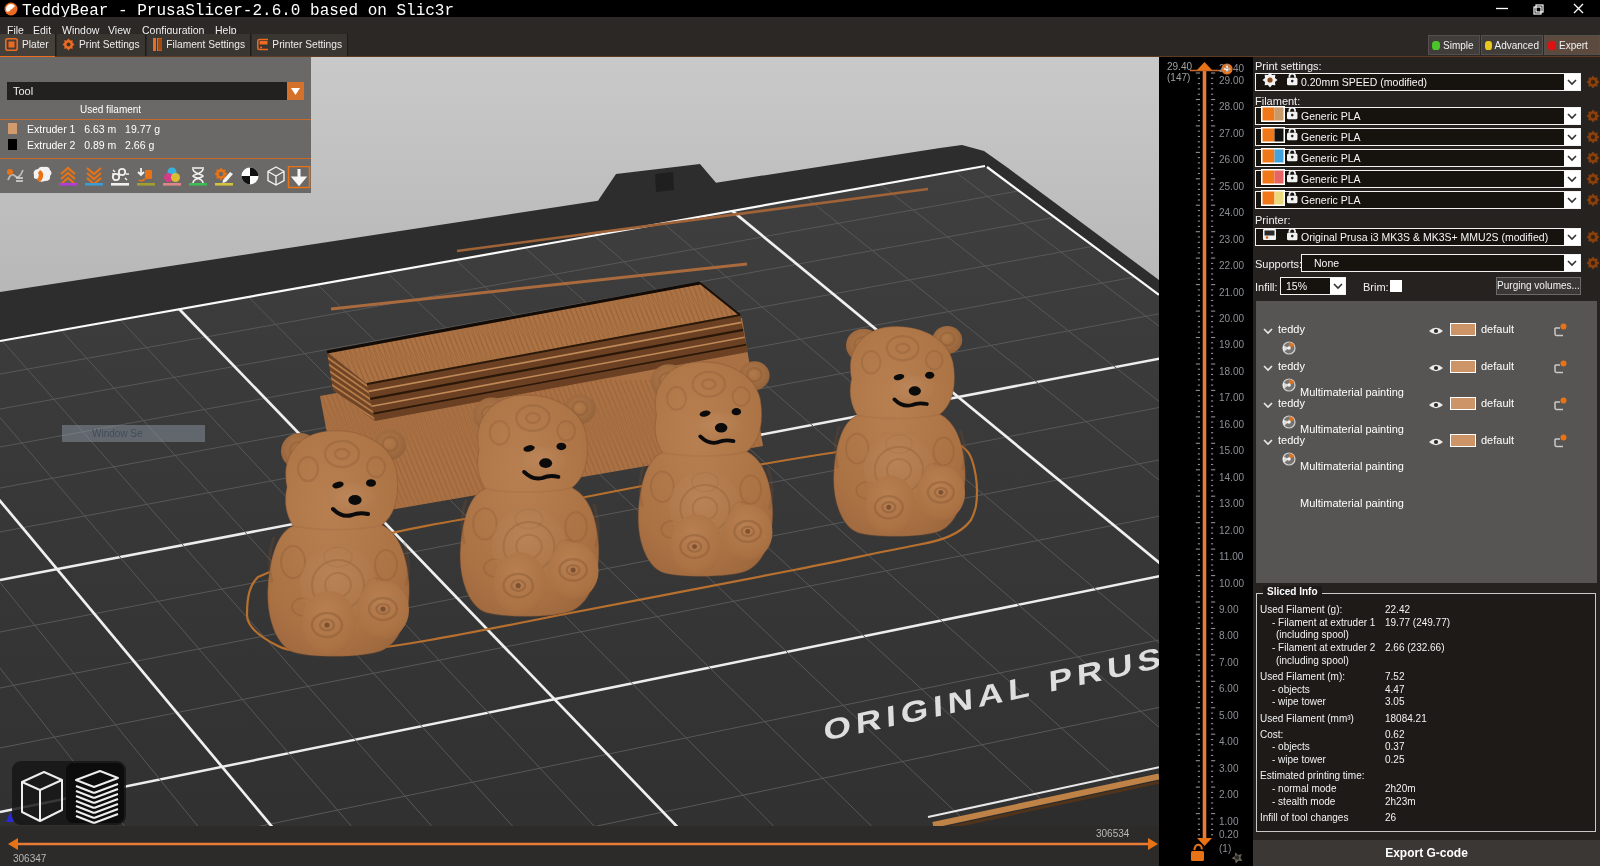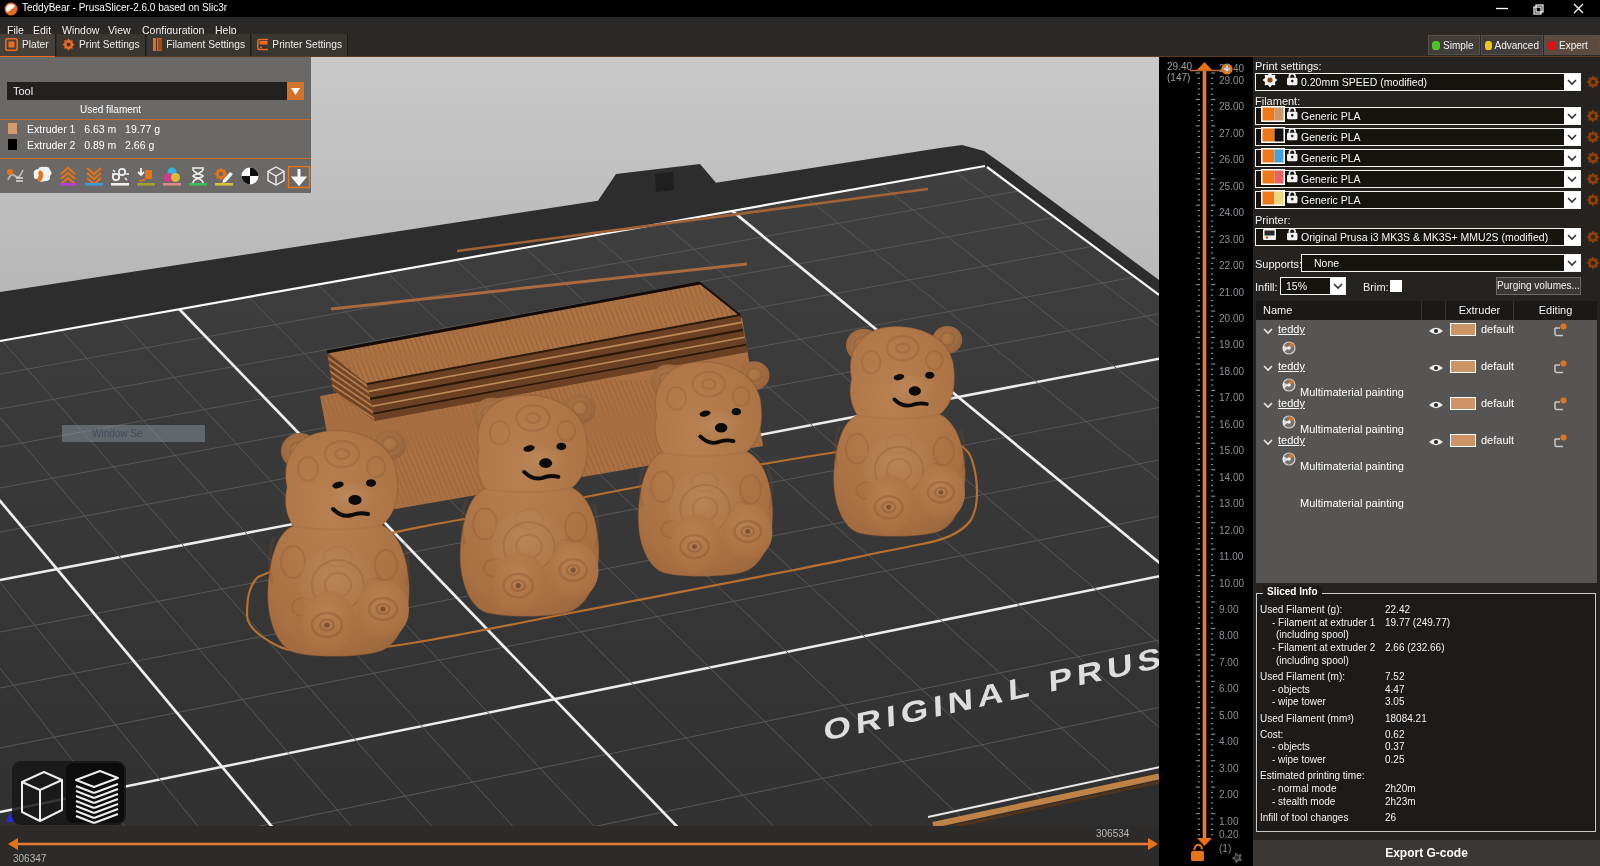--- a/index.html
+++ b/index.html
@@ -1,17 +1,17 @@
 <!DOCTYPE html>
 <html><head><meta charset="utf-8"><style>
 * { margin:0; padding:0; box-sizing:border-box; }
 html,body { width:1600px; height:866px; overflow:hidden; background:#2a2724;
   font-family:"Liberation Sans", sans-serif; }
 #titlebar { position:absolute; left:0; top:0; width:1600px; height:17px; background:#000; }
-#titlebar .t { position:absolute; left:22px; top:2px; font-size:10px; color:#fff; }
+#titlebar .t { position:absolute; left:22px; top:2px; font-size:16px; color:#fff;font-family:Liberation Mono, monospace; }
 #menubar { position:absolute; left:0; top:17px; width:1600px; height:17px; background:#2b2826; }
 #menubar span { position:absolute; top:7px; font-size:10.5px; color:#f0f0f0; }
 #tabbar { position:absolute; left:0; top:34px; width:1600px; height:21.5px; background:#2b2826; }
 .tab { position:absolute; top:0; height:21.5px; background:#393531; border-right:1px solid #1d1b19;
   color:#eee; font-size:10.2px; display:flex; align-items:center; gap:4px; padding:0 5px; white-space:nowrap; overflow:hidden; }
 .tab.active { background:#46403a; }
 .mode { position:absolute; top:1px; height:20px; background:#413d3a; border:1px solid #55504b;
   color:#f2f2f2; font-size:10px; display:flex; align-items:center; gap:3px; padding:0 3px; white-space:nowrap; overflow:hidden;text-align:right; }
 .dot { width:8px; height:9px; border-radius:40% }
 #sep { position:absolute; left:0; top:55.5px; width:1600px; height:2.5px; background:#5d3a20; }
@@ -33,21 +33,21 @@
 .plabel { position:absolute; font-size:11px; color:#f2f2f2; }
 .combo { position:absolute; background:#16130f; border:1px solid #f2f2f2; display:flex; align-items:center; }
 .combo .cicon { width:40px; padding-left:5px; }
 .combo .clabel { flex:1; font-size:10.5px; color:#f6f6f6; white-space:nowrap; overflow:hidden; }
 .combo .carrow { width:16px; height:100%; background:#fff; display:flex; align-items:center; justify-content:center; flex:none; }
 #objtable { position:absolute; left:1256px; top:301px; width:341px; height:282px; background:#575553; }
 #objhead { position:absolute; left:0; top:0; width:341px; height:19px; background:#1b1917; display:flex; font-size:11px; color:#f2f2f2; }
 #objhead div { border-right:1px solid #3a3836; }
 .trow, .trow2 { position:absolute; left:0; width:341px; height:18px; font-size:11px; color:#fff; }
 .trow .tchev { position:absolute; left:7px; top:6px; }
-.trow .tname { position:absolute; left:22px; top:2px;text-decoration:underline; }
+.trow .tname { position:absolute; left:22px; top:2px; }
 .trow .teye { position:absolute; left:171px; top:3px; }
 .trow .tswatch { position:absolute; left:194px; top:2px; width:26px; height:13px; background:#cd9467; border:1px solid #fff; }
 .trow .tdefault { position:absolute; left:225px; top:2px; }
 .trow .tedit { position:absolute; left:297px; top:2px; }
 .trow2 .tmm { position:absolute; left:26px; top:2px; }
 .trow2 span { position:absolute; left:44px; top:3px;margin-top:44px; }
 #sliced { position:absolute; left:1256px; top:593px; width:340px; height:239px; border:1px solid #c9c9c9; background:#1d1a18; }
 #sliced .leg { position:absolute; left:6px; top:-8px; background:#1d1a18; padding:0 4px; font-weight:bold; font-size:10px; color:#fff; }
 .sirow { position:relative; height:12.7px; font-size:10px; color:#f2f2f2; }
 .silab { position:absolute; left:3px; white-space:nowrap; }
@@ -1409,26 +1409,20 @@
       <svg width="10" height="8">
         <path d="M1,2 L5,6 L9,2" stroke="#333" stroke-width="1.6" fill="none"></path>
       </svg>
     </div>
   </div>
 <div class="plabel" style="top:281px;left:1363px">Brim:</div>
 <div class="chk" style="top:280px;left:1390px"></div>
 <div id="purge">Purging volumes...</div>
 
 <div id="objtable">
-  <div id="objhead">
-    <div style="width:166px;padding:2.5px 0 0 7px">Name</div>
-    <div style="width:24px"></div>
-    <div style="width:68px;padding:2.5px 0 0 0;text-align:center">Extruder</div>
-    <div style="width:83px;padding:2.5px 0 0 0;text-align:center;border-right:none">Editing</div>
-  </div>
   <div class="trow" style="top:20px">
       <svg class="tchev" width="10" height="8">
         <path d="M1,2 L5,6 L9,2" stroke="#e8e8e8" stroke-width="1.6" fill="none"></path>
       </svg>
       <span class="tname">teddy</span>
       <svg class="teye" width="18" height="14">
         <path d="M2,7 Q9,0.5 16,7 Q9,13.5 2,7 Z" fill="#ececec"></path>
         <circle cx="9" cy="7" r="2.1" fill="#2a2a2a"></circle>
       </svg>
       <span class="tswatch"></span>

